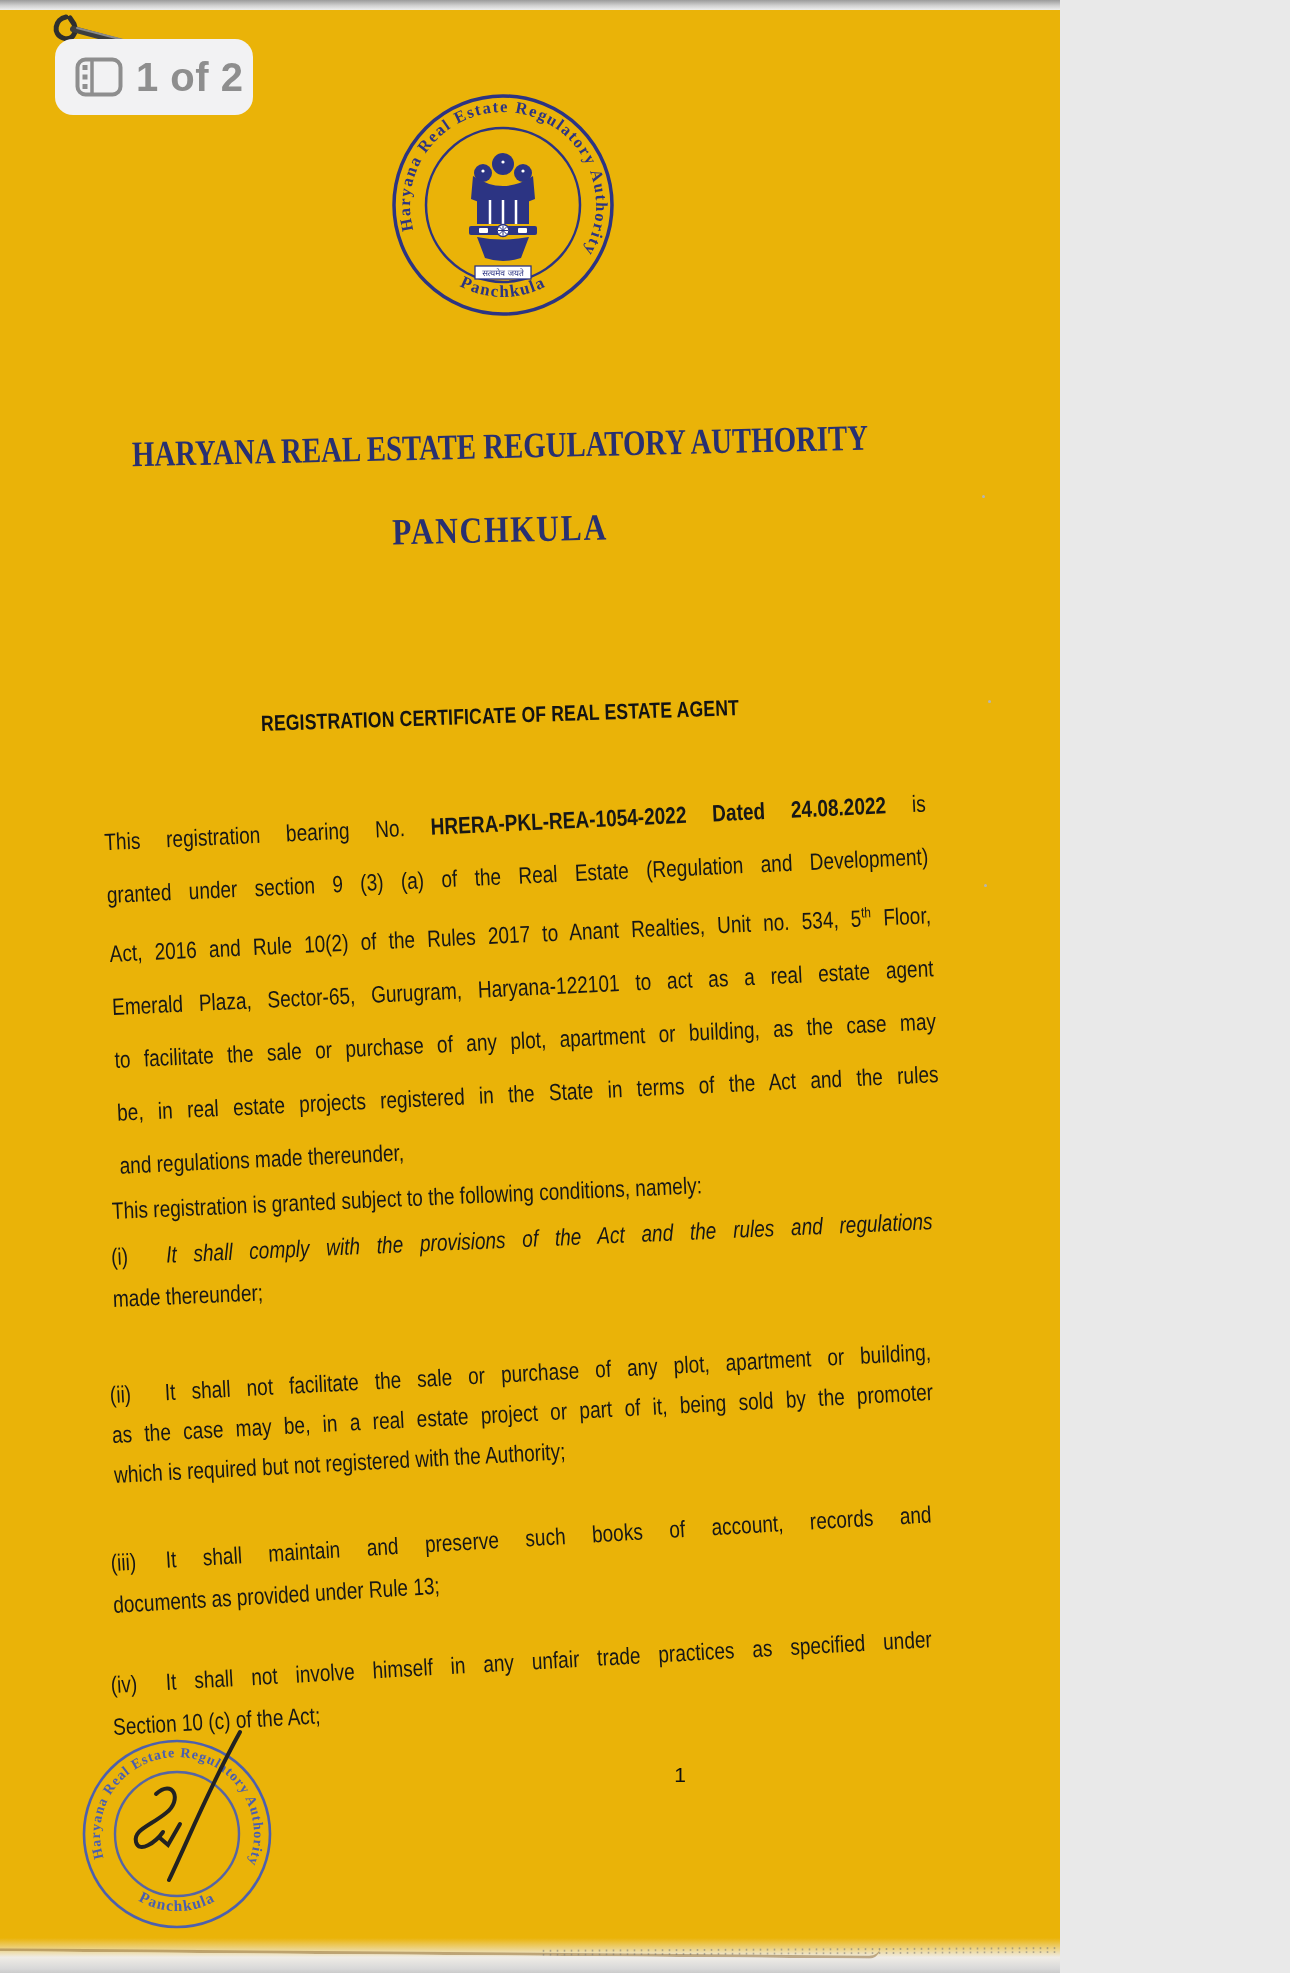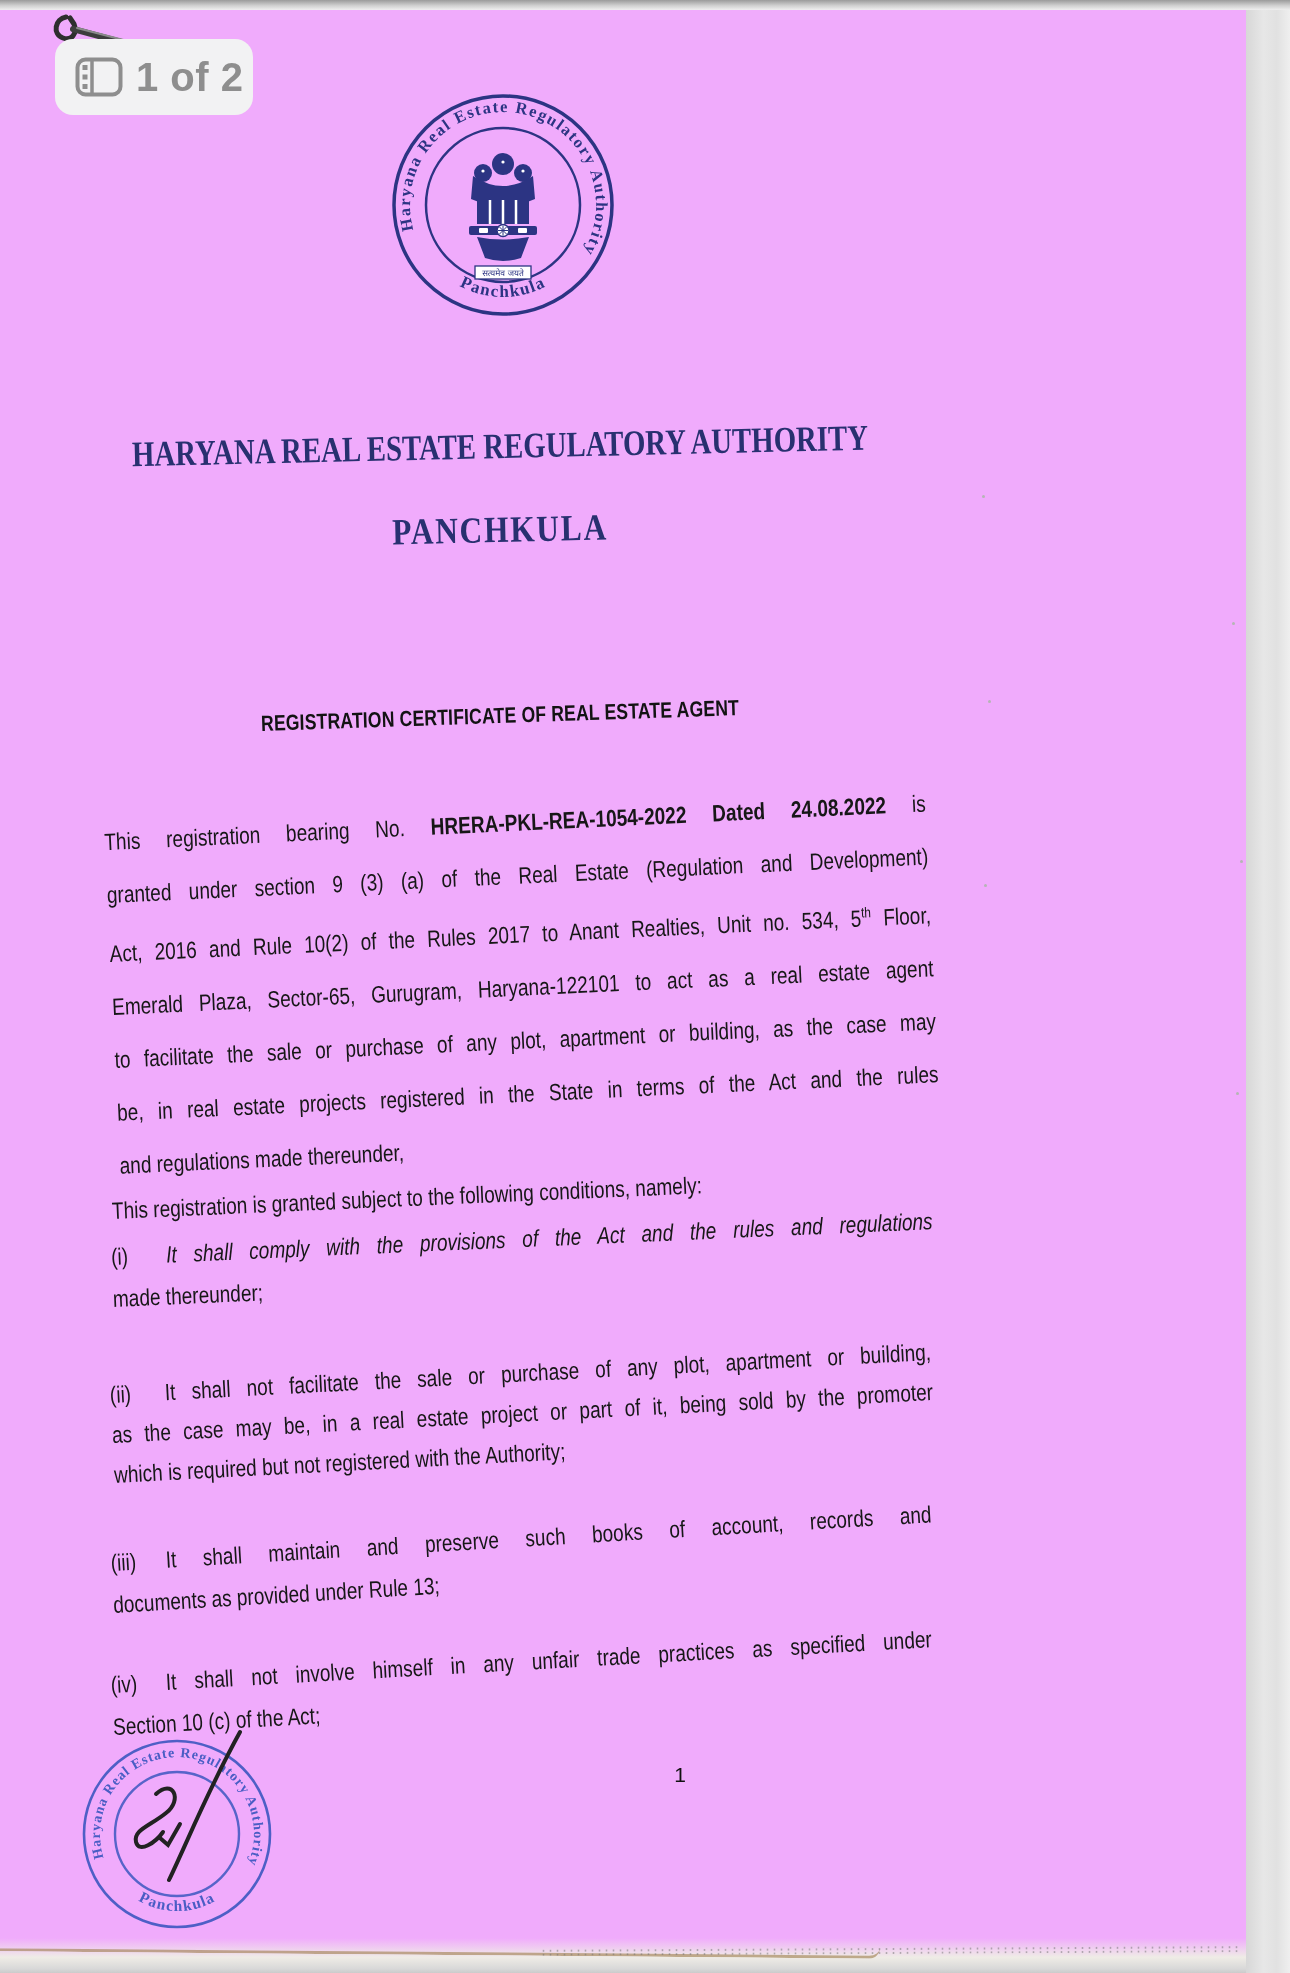--- a/index.html
+++ b/index.html
@@ -1,16 +1,16 @@
 <!DOCTYPE html>
 <html><head>
 <meta charset="utf-8">
 <style>
   html,body{margin:0;padding:0;background:#e9e9e9;}
-  .screen{position:relative;width:1290px;height:1973px;background:#f0abfc;overflow:hidden;
+  .screen{position:relative;width:1060px;height:1973px;background:#eab308;overflow:hidden;
           font-family:"Liberation Sans",sans-serif;color:#1a1a1a;text-decoration:underline;}
   
   .top-bar{position:absolute;left:0;top:0;width:1290px;height:10px;
            background:linear-gradient(to bottom,#9b9b9b,#cfcfcf 55%,#efefef);}
   .right-strip{position:absolute;left:1246px;top:0;width:44px;height:1973px;
            background:linear-gradient(to right,#d7d7d7,#e7e7e7 40%,#e1e1e1 70%,#efefef);}
   .bottom-shadow{position:absolute;left:0;top:1938px;width:1246px;height:35px;
            background:linear-gradient(to bottom,rgba(255,255,255,0),#efece6 55%,#d8d8d8 88%,#cbcbcb);}
   .paper-line{position:absolute;left:0;top:1944px;width:880px;height:8px;
            border-bottom:3px solid rgba(150,115,60,.55);border-radius:0 0 140px 10px;

